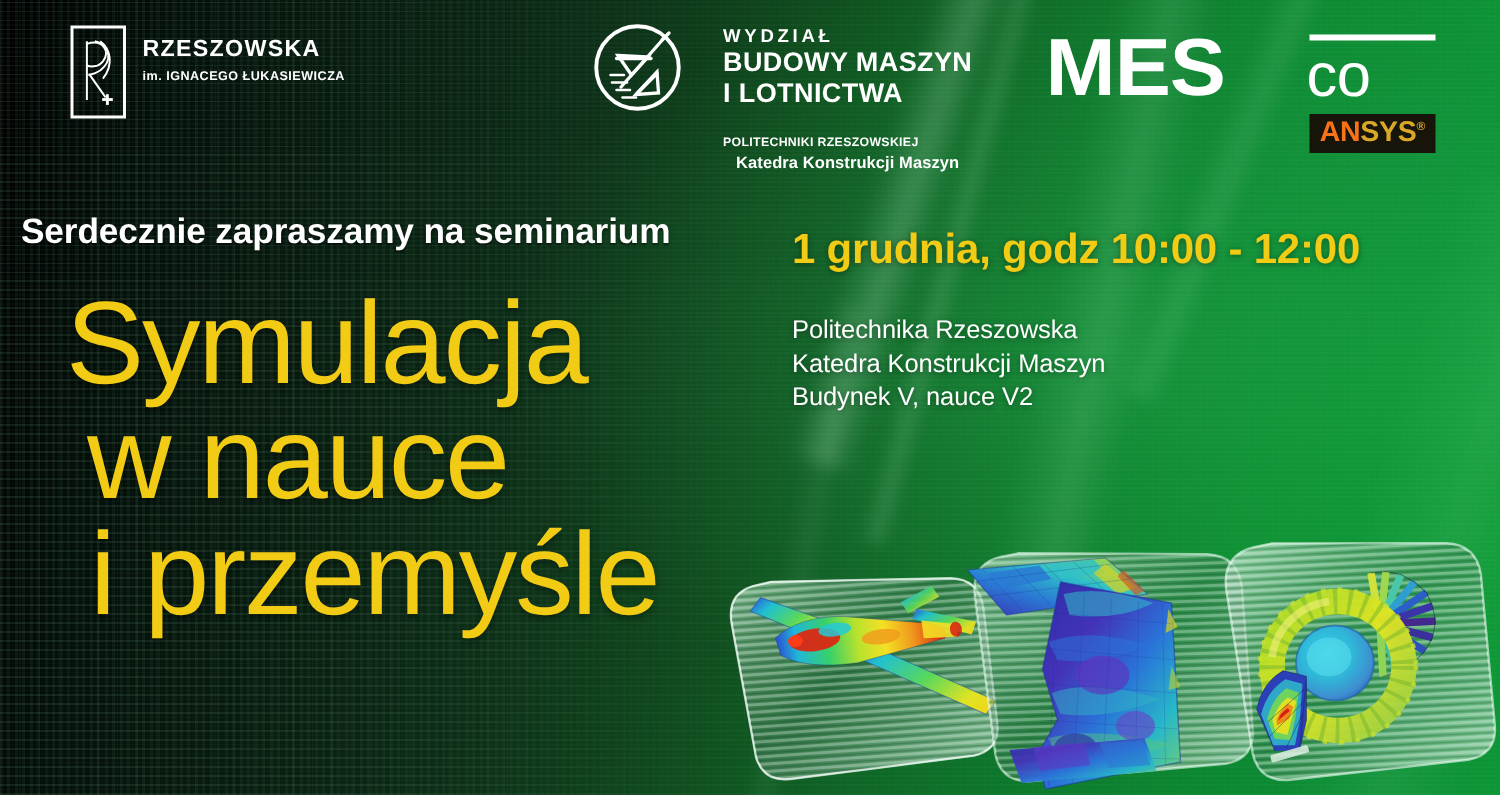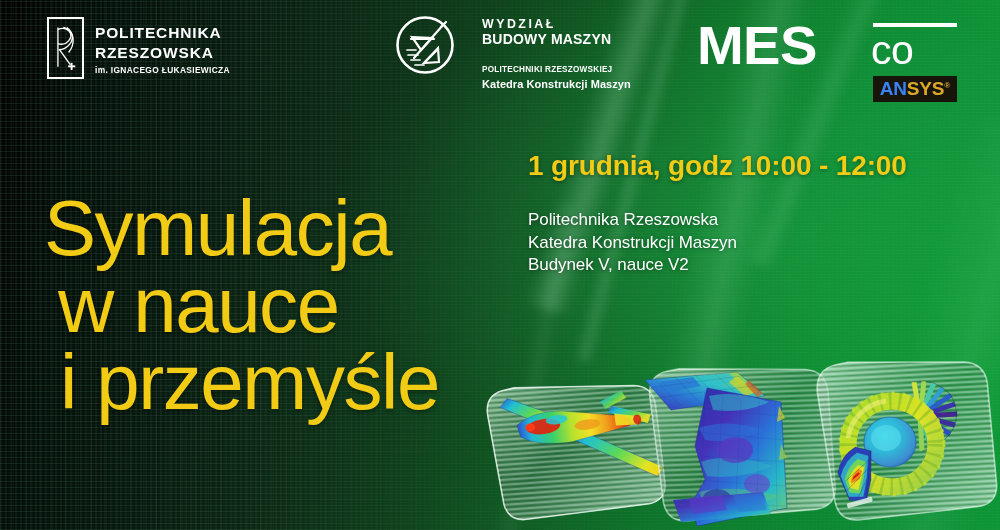--- a/index.html
+++ b/index.html
@@ -92,21 +92,21 @@
   .pr-l3{
     color:#fff; font-weight:bold; font-size:8.4px; letter-spacing:.04em;
     margin-top:2px; white-space:nowrap;
   }
 
   
   .logo-wbmil{ position:absolute; left:394px; top:14px; display:flex; align-items:flex-start; gap:26px; }
   .wb-mark{ width:62px; height:62px; flex:none; }
   .wb-text{ padding-top:3px; }
   .wb-l1{ color:#fff; font-weight:bold; font-size:12.4px; letter-spacing:.20em; line-height:1.16; white-space:nowrap; }
-  .wb-l2, .wb-l3{ color:#fff; font-weight:bold; font-size:14px; letter-spacing:.015em; line-height:1.16; white-space:nowrap; }
+  .wb-l2, .wb-l3{ color:#fff; font-weight:bold; font-size:18px; letter-spacing:.015em; line-height:1.16; white-space:nowrap; }
   .wb-l4{ color:#fff; font-weight:bold; font-size:8.2px; letter-spacing:.028em; margin-top:17px; white-space:nowrap; }
   .wb-l5{ color:#fff; font-weight:bold; font-size:11px; letter-spacing:.005em; margin-top:4px; text-align:center; white-space:nowrap; }
 
   
   .logo-mesco{ position:absolute; left:697px; top:18px; width:262px; }
   .mesco-word{ position:relative; height:55px; }
   .mesco-mes{
     position:absolute; left:0; top:0;
     font-size:54px; font-weight:bold; color:#fff;
     letter-spacing:-0.012em; line-height:55px;
@@ -119,21 +119,21 @@
     letter-spacing:-0.01em;
     font-family:"Liberation Sans", sans-serif;
   }
   .mesco-bar{ position:absolute; left:176px; top:5px; width:84px; height:4px; background:#fff; }
   .ansys{
     position:absolute; right:2px; top:58px;
     background:#17140a; padding:3px 7px 4px 7px;
     font-size:19px; font-weight:bold; letter-spacing:-.01em;
     line-height:1;
   }
-  .ansys .an{ color:#3b82f6;text-align:center; }
+  .ansys .an{ color:#f97316;text-align:center; }
   .ansys .sys{ color:#d9a828; }
   .ansys .tm{ color:#d9a828; font-size:8px; vertical-align:super; }
 
   
   .invite{
     position:absolute; left:14px; top:141px;
     color:#ffffff; font-weight:bold; font-size:23.5px;
     letter-spacing:-.004em; white-space:nowrap;
     text-shadow:0 1px 2px rgba(0,0,0,.55);
   }
@@ -197,21 +197,20 @@
             <path d="M12 33 L24 50"></path>
             <path d="M20 8 C28 14 30 26 22 36"></path>
           </g>
           <g fill="#ffffff">
             <rect x="24.3" y="47.6" width="2.1" height="8"></rect>
             <rect x="21.4" y="50.5" width="8" height="2.1"></rect>
           </g>
         </svg>
       </div>
       <div class="pr-text">
-        <div class="pr-l1">POLITECHNIKA</div>
         <div class="pr-l2">RZESZOWSKA</div>
         <div class="pr-l3">im. IGNACEGO ŁUKASIEWICZA</div>
       </div>
     </div>
 
     <div class="logo-wbmil">
       <div class="wb-mark">
         <svg viewBox="0 0 62 62" xmlns="http://www.w3.org/2000/svg">
           <circle cx="31" cy="31" r="27.5" fill="none" stroke="#ffffff" stroke-width="2.6"></circle>
           <g stroke="#ffffff" stroke-width="2.2" fill="none" stroke-linecap="round">
@@ -226,37 +225,39 @@
             <path d="M13 36 L22 36"></path>
             <path d="M14 41 L24 41"></path>
             <path d="M17 46 L26 46"></path>
             <path d="M21 51 L30 51"></path>
           </g>
         </svg>
       </div>
       <div class="wb-text">
         <div class="wb-l1">WYDZIAŁ</div>
         <div class="wb-l2">BUDOWY MASZYN</div>
+        <div class="wb-l3">I LOTNICTWA</div>
         <div class="wb-l4">POLITECHNIKI RZESZOWSKIEJ</div>
         <div class="wb-l5">Katedra Konstrukcji Maszyn</div>
       </div>
     </div>
 
     <div class="logo-mesco">
       <div class="mesco-word">
         <span class="mesco-mes">MES</span>
         <span class="mesco-bar"></span>
         <span class="mesco-co">co</span>
       </div>
       <div class="ansys">
         <span class="an">AN</span><span class="sys">SYS</span><span class="tm">®</span>
       </div>
     </div>
   </div>
 
+  <div class="invite">Serdecznie zapraszamy na seminarium</div>
 
   <div class="headline">
     <div class="hl1">Symulacja</div>
     <div class="hl2">w nauce</div>
     <div class="hl3">i przemyśle</div>
   </div>
 
   <div class="when">1 grudnia, godz 10:00 - 12:00</div>
 
   <div class="where">

